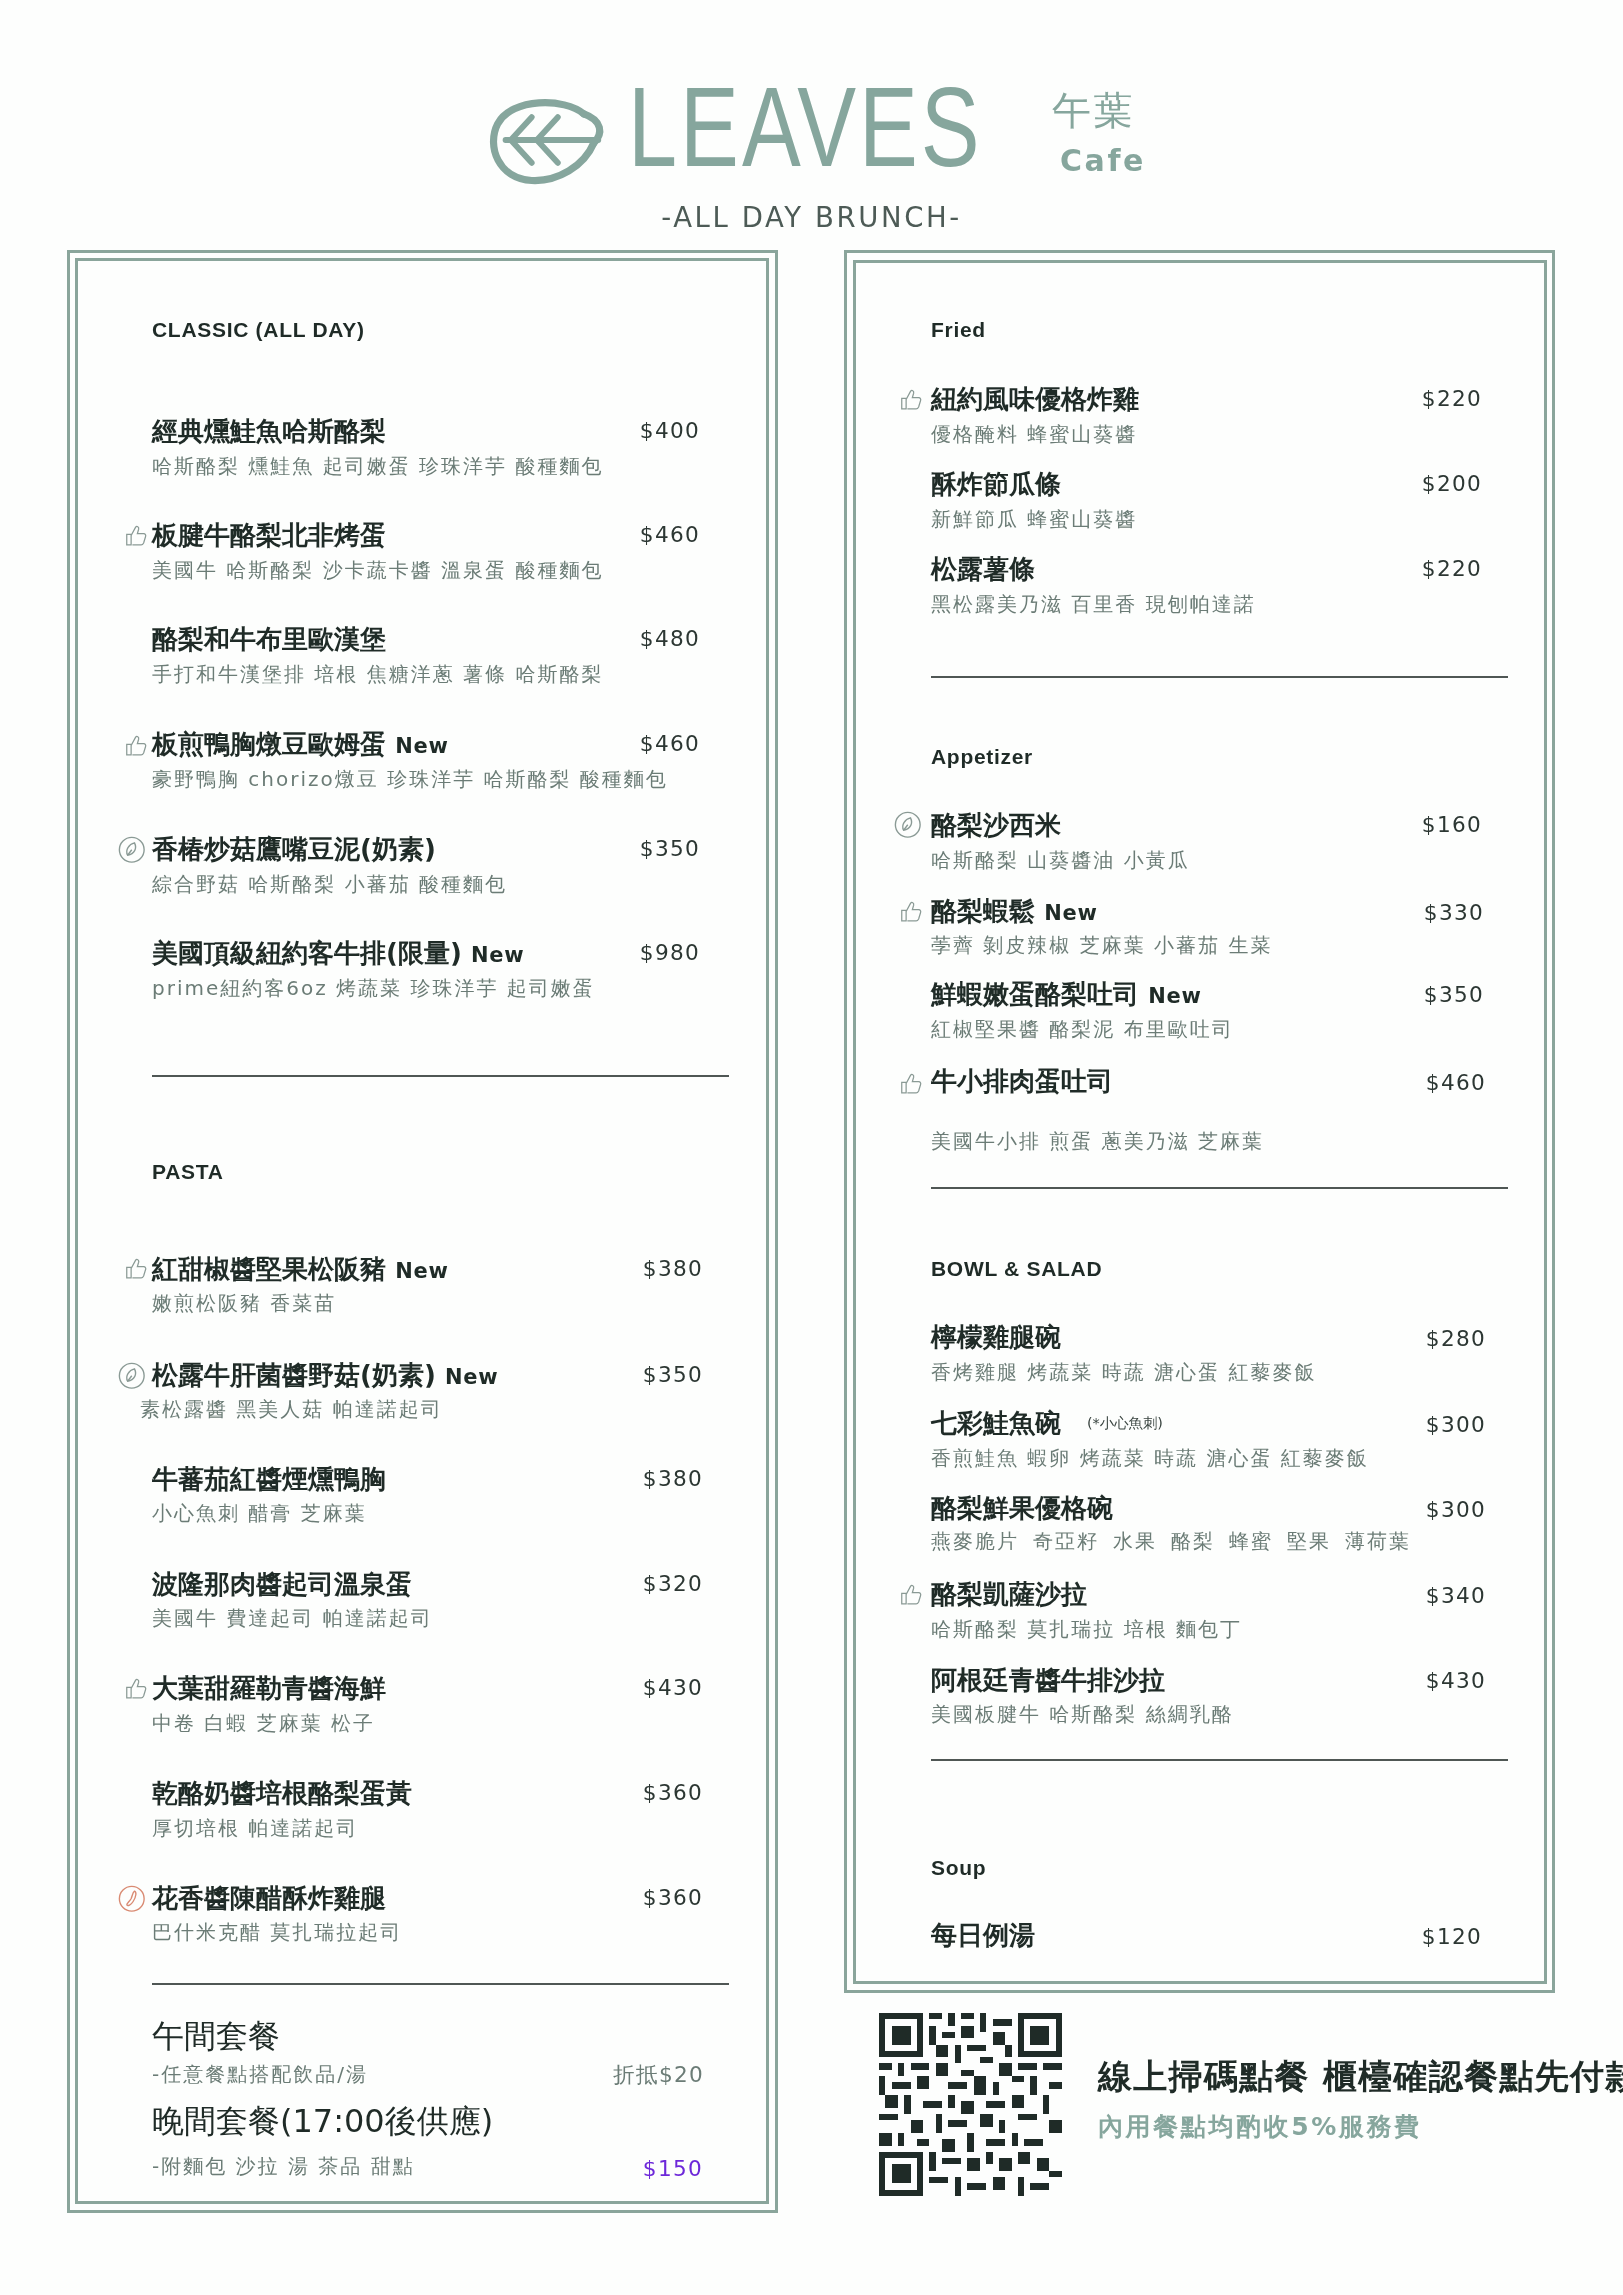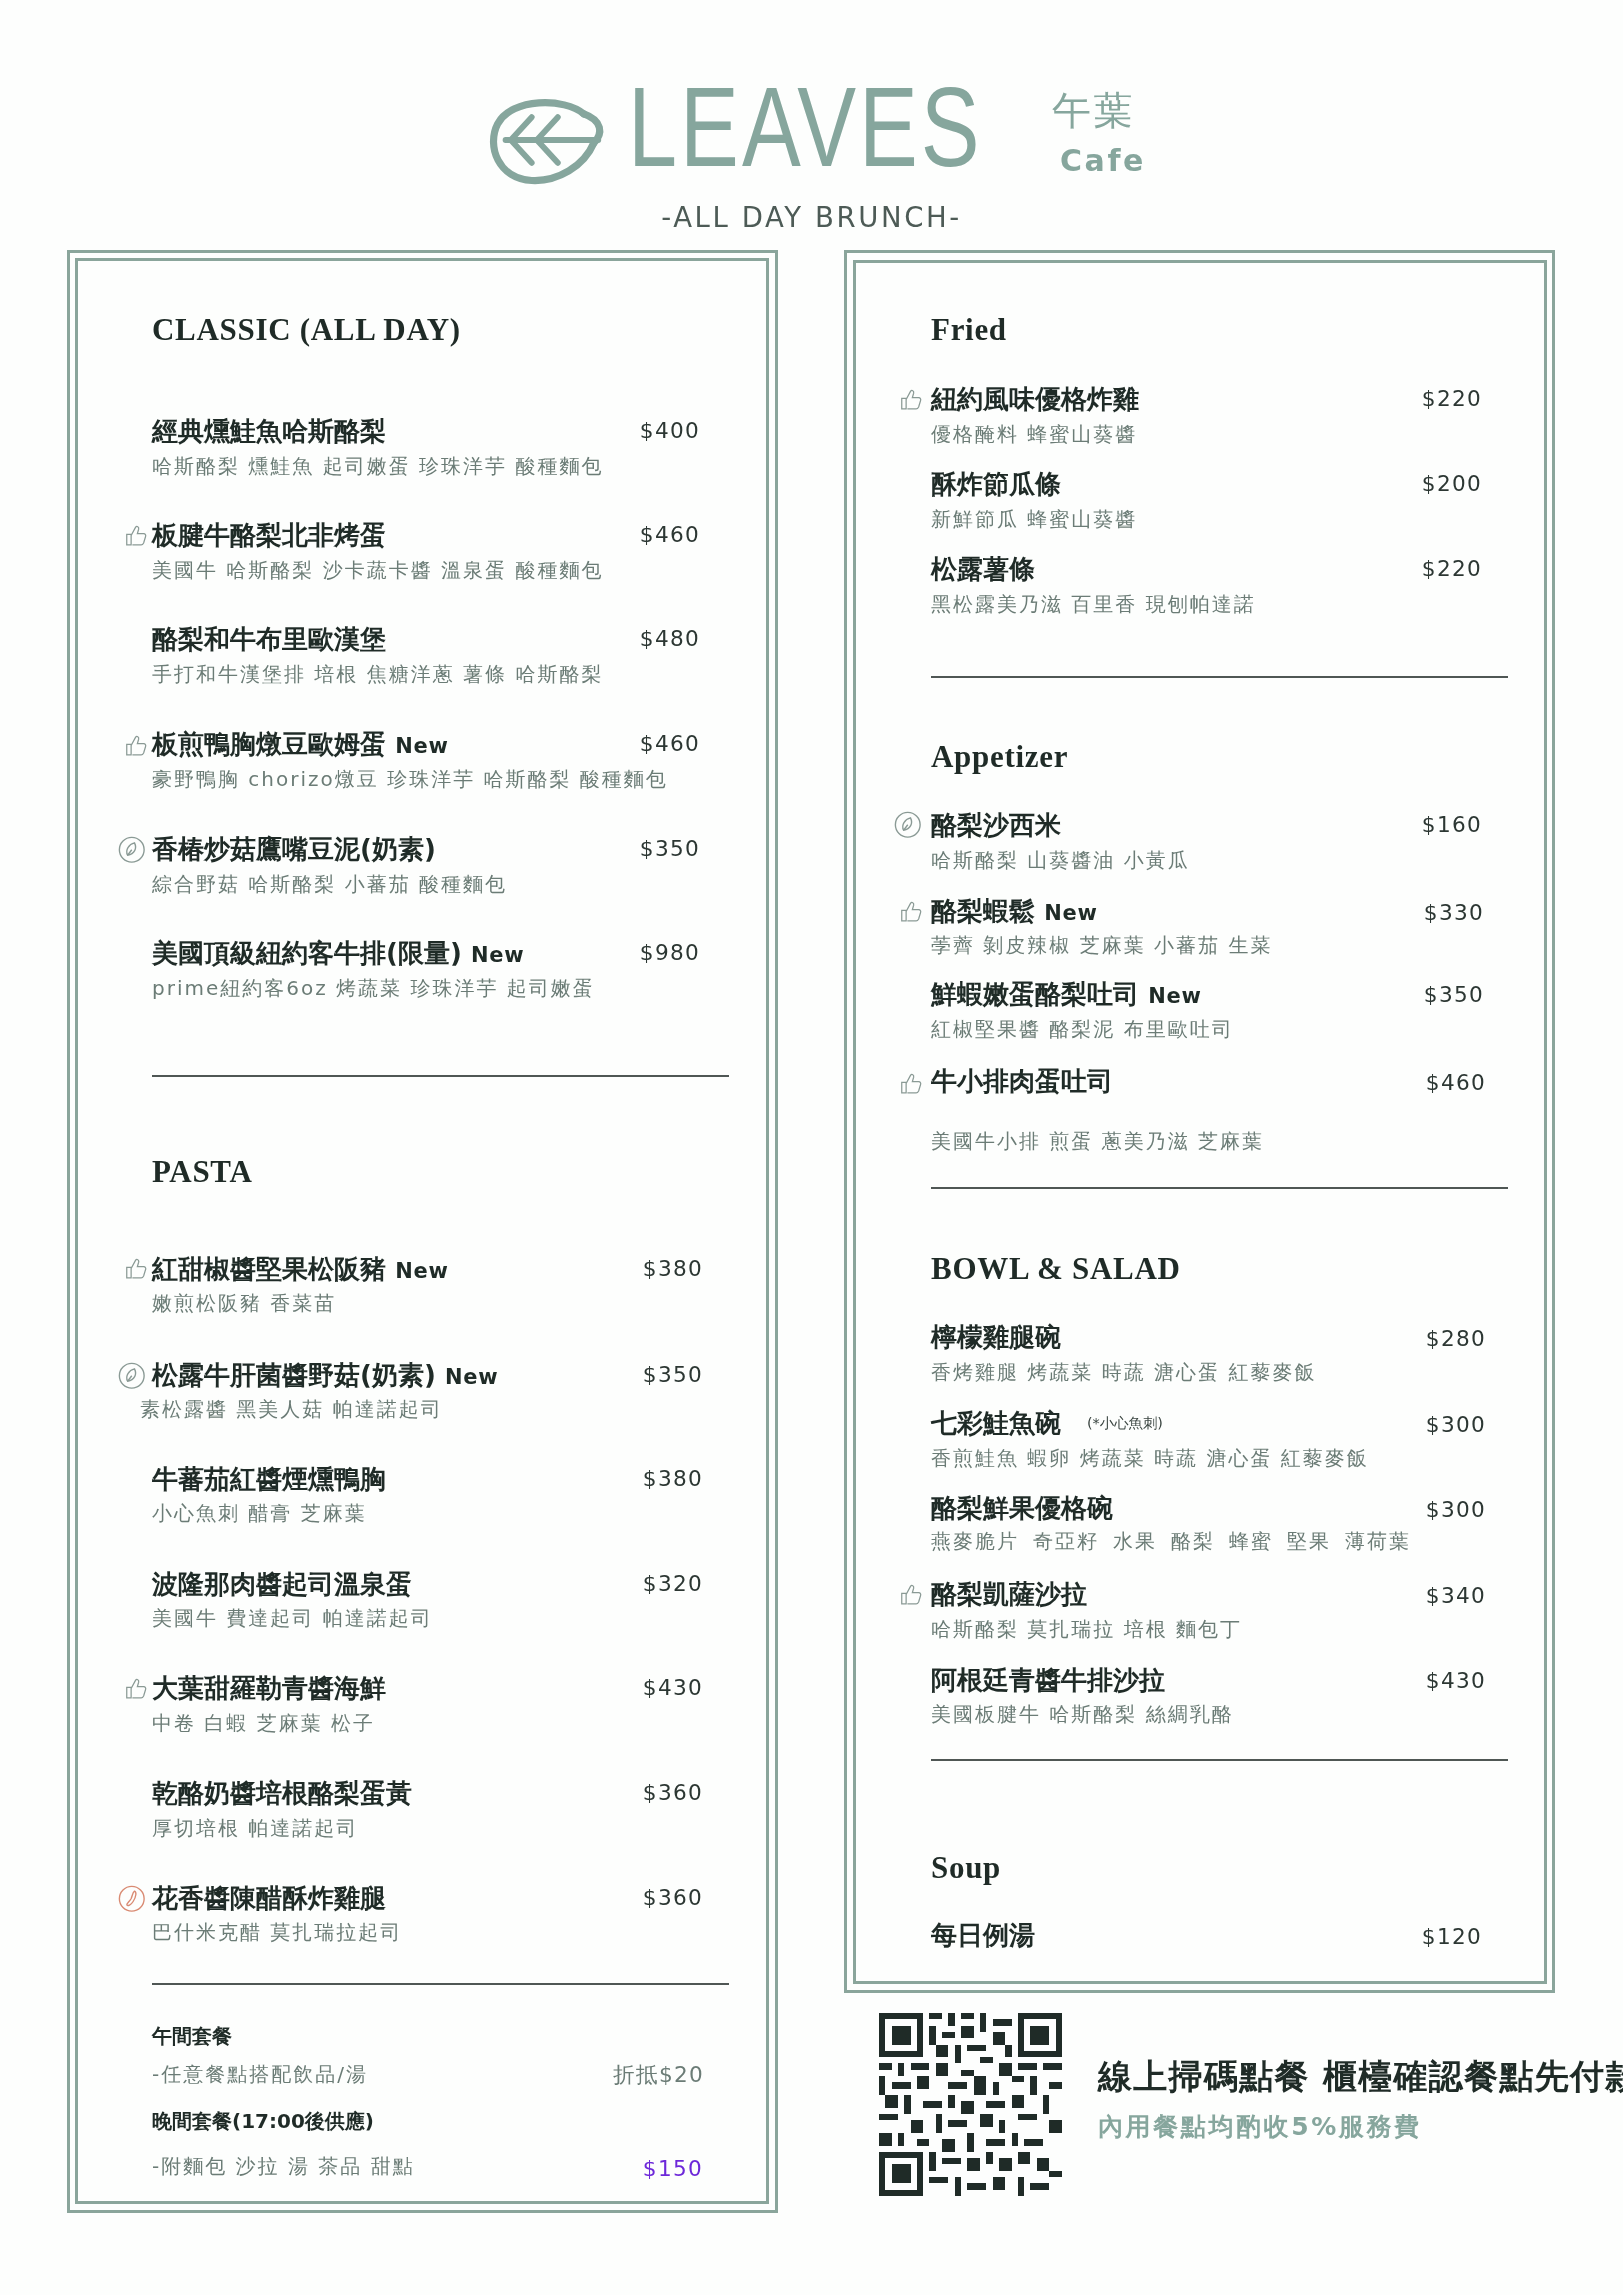--- a/index.html
+++ b/index.html
@@ -21,22 +21,22 @@
   .logo-cafe { left:1060px; top:144px; font-size:30px; line-height:33px; color:#86a69d; letter-spacing:2.6px; font-weight:bold; }
   .tagline {
     left:0; width:1623px; top:202px; text-align:center;
     font-size:27.5px; line-height:31px; color:#4d5b56; letter-spacing:2.6px;
   }
   
   .frame { border:3.3px solid #8aa59b; box-sizing:border-box; }
   .frame.inner { border-width:3.3px; }
   
   .sec-title {
-    font-size:31px; line-height:37px; font-weight:bold; color:#1f2b27;
-    font-family:Liberation Serif, serif; letter-spacing:0.7px;
+    font-size:21px; line-height:37px; font-weight:bold; color:#1f2b27;
+    font-family:Liberation Sans, sans-serif; letter-spacing:0.7px;
   }
   .item-name {
     font-size:26px; line-height:31px; font-weight:bold; color:#1f2b27; white-space:nowrap;
   }
   .item-name .badge {
     font-size:21px; font-weight:bold; margin-left:9.2px; color:#1f2b27; letter-spacing:0.7px;
   }
   .item-name .note {
     font-size:14.4px; font-weight:normal; margin-left:26px; color:#3a4541; vertical-align:3.9px;
   }
@@ -48,21 +48,21 @@
     text-align:right;
   }
   .divider { height:2px; background:#4f5754; }
   .icon { width:25px; height:25px; }
   .promo-main {
     font-size:34px; line-height:31px; font-weight:bold; color:#1f2b27; white-space:nowrap; letter-spacing:1.3px;
   }
   .promo-sub {
     font-size:25px; line-height:30px; font-weight:bold; color:#86a69d; white-space:nowrap; letter-spacing:2.6px;
   }
-  .set-title { font-size:20px; line-height:31px; font-weight:bold; color:#1f2b27; white-space:nowrap; }
+  .set-title { font-size:32px; line-height:31px; font-weight:normal; color:#1f2b27; white-space:nowrap; }
   .set-desc { font-size:20px; line-height:26px; color:#6b7c76; white-space:nowrap; letter-spacing:2px; }
 </style>
 </head>
 <body>
 
 <svg class="abs logo-mark" viewBox="0 0 190 140">
   <path d="M150 30 C120 5 40 5 18 45 C0 80 20 130 70 132 C110 134 150 110 165 75" fill="none" stroke="#86a69d" stroke-width="11" stroke-linecap="round"></path>
   <path d="M165 75 C180 60 178 40 150 30" fill="none" stroke="#86a69d" stroke-width="11" stroke-linecap="round"></path>
   <path d="M30 70 L172 70" stroke="#86a69d" stroke-width="9" stroke-linecap="round"></path>
   <path d="M70 35 L38 70 L70 105" fill="none" stroke="#86a69d" stroke-width="9" stroke-linecap="round"></path>

